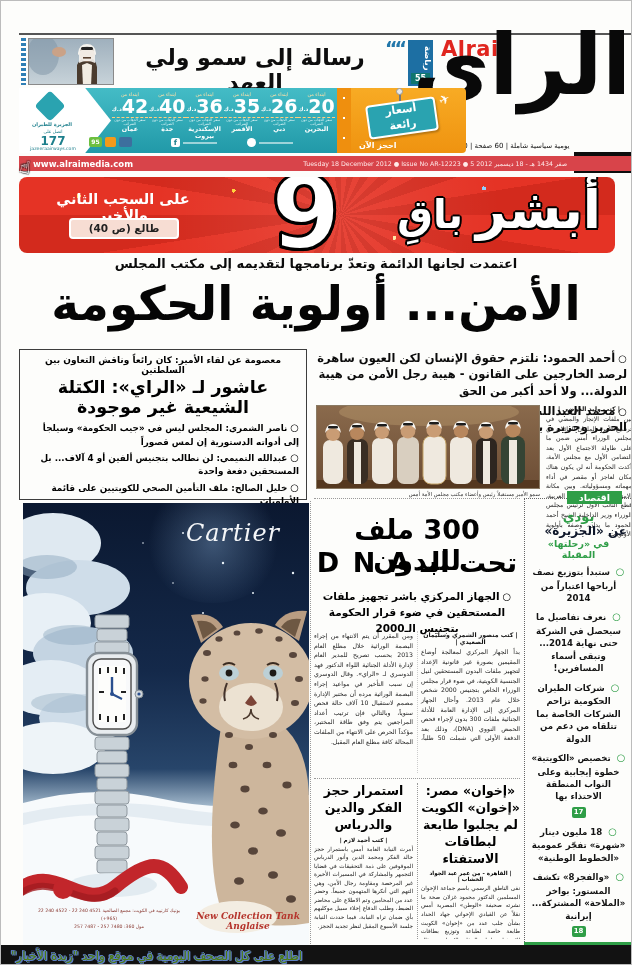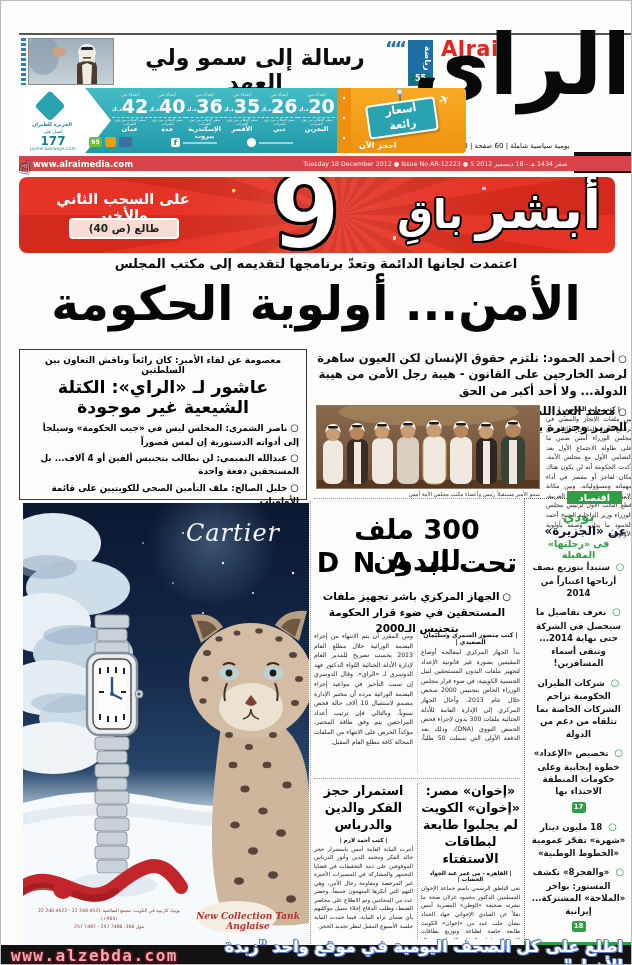--- a/index.html
+++ b/index.html
@@ -146,21 +146,21 @@
   .sub-byl{font-size:5.6px;font-weight:bold;text-align:center;margin-bottom:2px;}
   .sub-body{font-size:5.7px;line-height:1.5;color:#1c1c1c;}
   .vline2{left:416px;top:782px;height:156px;border-left:1px dotted #9a9a9a;}
 
   
   .eco{left:523px;top:497px;width:109px;height:450px;border:1px dotted #666;padding:10px 5px 4px;}
   .eco-tab{position:absolute;top:-8px;right:10px;background:#2f9e47;color:#fff;font-size:9.5px;
       font-weight:bold;padding:1px 12px;border-radius:0;}
   .eco-t1{color:#2f9e47;font-size:13px;font-weight:bold;text-align:center;}
   .eco-t2{color:#0f172a;font-size:12px;font-weight:bold;text-align:right;}
-  .eco-t3{color:#2f9e47;font-size:9.5px;font-weight:bold;text-align:center;}
+  .eco-t3{color:#2f9e47;font-size:9.5px;font-weight:bold;text-align:center;margin-bottom:5px;}
   .eco-item{font-size:8.6px;font-weight:bold;line-height:1.45;text-align:center;color:#141414;margin-bottom:6px;}
   .eco-item .odot{color:#2f9e47;}
   .eco-badge{display:block;margin:-2px auto 7px;width:14px;height:11px;background:#2f9e47;color:#fff;
       font-size:7px;font-weight:bold;text-align:center;line-height:11px;border-radius:2px;}
   .eco-bar{position:absolute;left:-1px;right:-1px;bottom:-1px;height:6px;background:#2f9e47;}
 
   
   .cartier{left:22px;top:502px;width:286px;height:443px;overflow:hidden;
       background:linear-gradient(180deg,#0b1830 0%,#14294a 38%,#27456a 60%,#b8cddd 70%,#eef4f8 80%,#fff 100%);}
   .moon-glow{position:absolute;left:120px;top:-20px;width:140px;height:120px;border-radius:50%;
@@ -172,21 +172,21 @@
   .ad-contact{position:absolute;left:10px;top:404px;width:152px;text-align:center;
       font-size:4.6px;line-height:1.7;color:#8a3a33;direction:rtl;}
 
   
   .bbar{left:0;top:944px;width:632px;height:21px;background:#121212;display:flex;
       align-items:center;justify-content:space-between;padding:0 10px;z-index:9;}
   .bbar-url{font-family:"DejaVu Sans Mono",monospace;font-weight:bold;font-size:16px;
       letter-spacing:1.5px;color:#f2a7b4;direction:ltr;
       text-shadow:1.5px 0 #541018,-1.5px 0 #541018,0 1.5px #541018,0 -1.5px #541018,
                   1.5px 1.5px #541018,-1.5px -1.5px #541018,1.5px -1.5px #541018,-1.5px 1.5px #541018;}
-  .bbar-slogan{font-size:16px;font-weight:bold;color:#ffffff;direction:rtl;
+  .bbar-slogan{font-size:12px;font-weight:normal;color:#4d7c0f;direction:rtl;
       text-shadow:1.2px 0 #5d7fc0,-1.2px 0 #5d7fc0,0 1.2px #5d7fc0,0 -1.2px #5d7fc0,
                   1.2px 1.2px #5d7fc0,-1.2px -1.2px #5d7fc0;}
 </style>
 </head>
 <body>
 
 <div id="page">
 
   <div class="abs top-rule"></div>
   <div class="abs blue-strip"></div>
@@ -433,21 +433,21 @@
   </div>
 
   <div class="abs eco rtl">
     <div class="eco-tab">اقتصاد</div>
     <div class="eco-t1">بودي</div>
     <div class="eco-t2">عن «الجزيرة»</div>
     <div class="eco-t3">في «رحلتها» المقبلة</div>
     <div class="eco-item"><span class="odot">○</span> <span>ستبدأ بتوزيع نصف أرباحها اعتباراً من 2014</span></div>
     <div class="eco-item"><span class="odot">○</span> <span>نعرف تفاصيل ما سيحصل في الشركة حتى نهاية 2014... وتبقى أسماء المسافرين!</span></div>
     <div class="eco-item"><span class="odot">○</span> <span>شركات الطيران الحكومية تزاحم الشركات الخاصة بما تتلقاه من دعم من الدولة</span></div>
-    <div class="eco-item"><span class="odot">○</span> <span>تخصيص «الإعداد» خطوة إيجابية وعلى حكومات المنطقة الاحتذاء بها</span></div>
+    <div class="eco-item"><span class="odot">○</span> <span>تخصيص «الكويتية» خطوة إيجابية وعلى النواب المنطقة الاحتذاء بها</span></div>
     <span class="eco-badge">17</span>
     <div class="eco-item"><span class="odot">○</span> <span>18 مليون دينار «شهرة» تفجّر عمومية «الخطوط الوطنية»</span></div>
     <div class="eco-item"><span class="odot">○</span> <span>«والفجر8» تكشف المستور: بواخر «الملاحة» المشتركة... إيرانية</span></div>
     <span class="eco-badge">18</span>
     <div class="eco-bar"></div>
   </div>
 
   <div class="abs cartier">
     <div class="moon-glow"></div>
     <svg class="abs" style="left:0;top:0;" width="286" height="443" viewBox="0 0 286 443">
@@ -577,17 +577,16 @@
     </svg>
     <div class="cartier-logo">Cartier</div>
     <div class="ad-contact">
       <div>بوتيك كارتييه في الكويت: مجمع الصالحية 4521 240 22 - 4522 240 22 (965+)</div>
       <div>مول 360: 7480 257 - 7487 257</div>
     </div>
     <div class="ad-tagline">New Collection Tank Anglaise</div>
   </div>
 
   <div class="abs bbar">
-    <span class="bbar-url">www.alzebda.com</span>
     <span class="bbar-slogan">اطلع على كل الصحف اليومية في موقع واحد "زبدة الأخبار"</span>
   </div>
 
 </div>
 
 </body></html>

